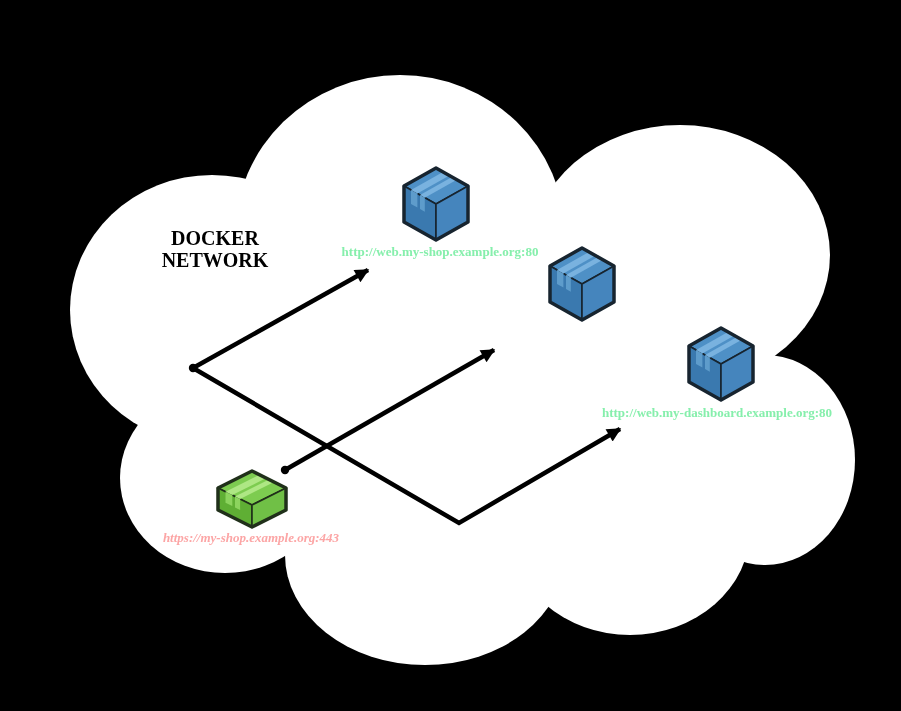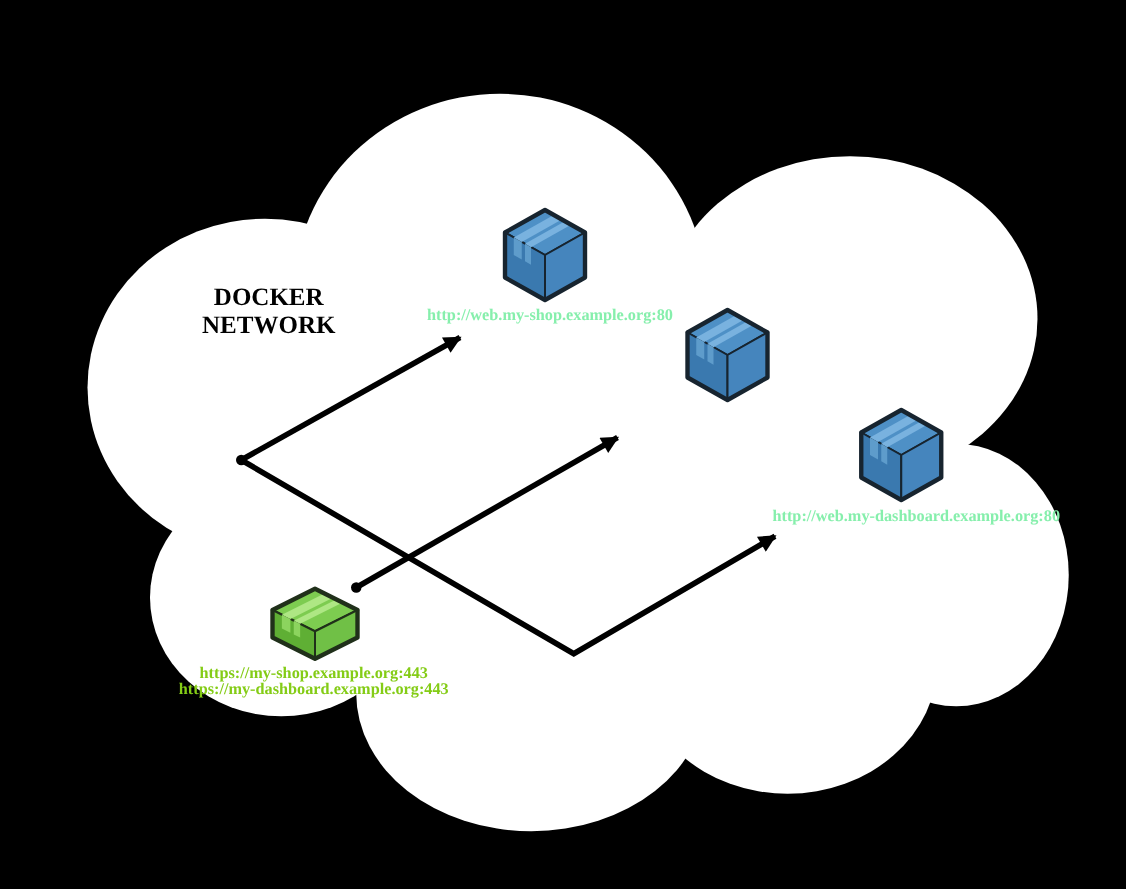--- a/index.html
+++ b/index.html
@@ -13,22 +13,22 @@
     position:absolute;color:#86efac;font-weight:bold;font-size:13px;
     white-space:nowrap;transform:translateX(-50%);
   }
   .title{
     position:absolute;left:140px;top:227px;width:150px;
     color:#000;font-weight:bold;font-size:20px;line-height:22px;
     text-align:center;
   }
   .proxy-lbls{
     position:absolute;left:251px;top:531px;transform:translateX(-50%);
-    color:#84cc16;font-weight:bold;font-size:13px;line-height:13.2px;
-    text-align:center;white-space:nowrap;
+    color:#fca5a5;font-weight:bold;font-size:13px;line-height:13.2px;
+    text-align:left;white-space:nowrap;font-style:italic;
   }
   .proxy-lbls span{display:block;}
 </style>
 </head>
 <body>
 
 <div class="canvas">
 
   <svg class="layer" width="901" height="711" viewBox="0 0 901 711">
     <defs>
@@ -84,20 +84,19 @@
     <use href="#cube-blue" x="550" y="248"></use>
     <use href="#cube-blue" x="689" y="328"></use>
     <use href="#box-green" x="218" y="471"></use>
   </svg>
 
   <div class="title">DOCKER NETWORK</div>
 
   <div class="lbl" style="left:440px;top:244px;">http://web.my-shop.example.org:80</div>
 
 
-  <div class="lbl" style="left:733px;top:405px;">http://web.my-dashboard.example.org:80</div>
+  <div class="lbl" style="left:717px;top:405px;">http://web.my-dashboard.example.org:80</div>
 
   <div class="proxy-lbls">
     <span>https://my-shop.example.org:443</span>
-    <span>https://my-dashboard.example.org:443</span>
   </div>
 
 </div>
 
 </body></html>

